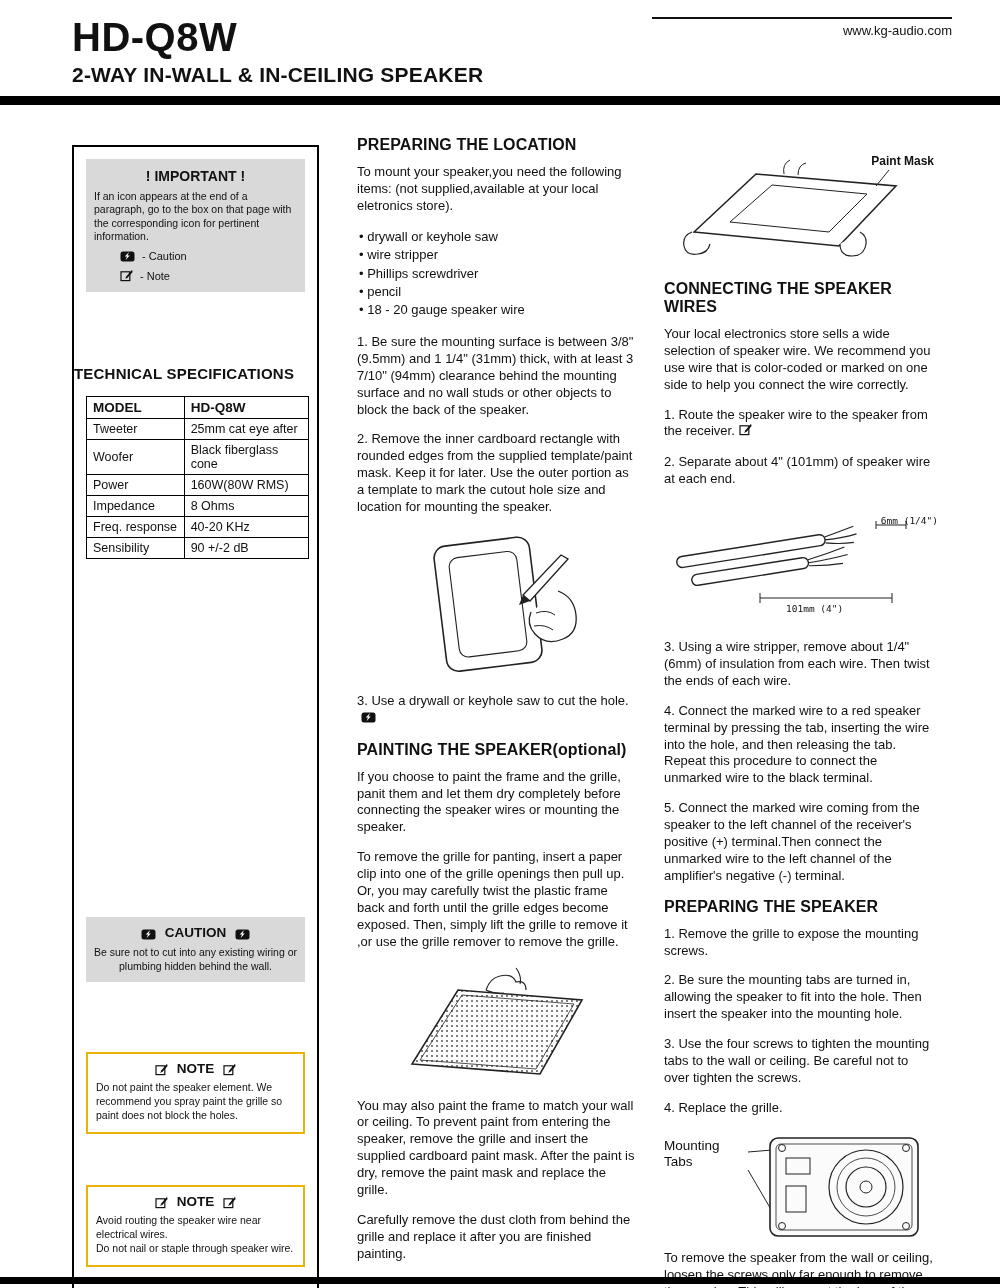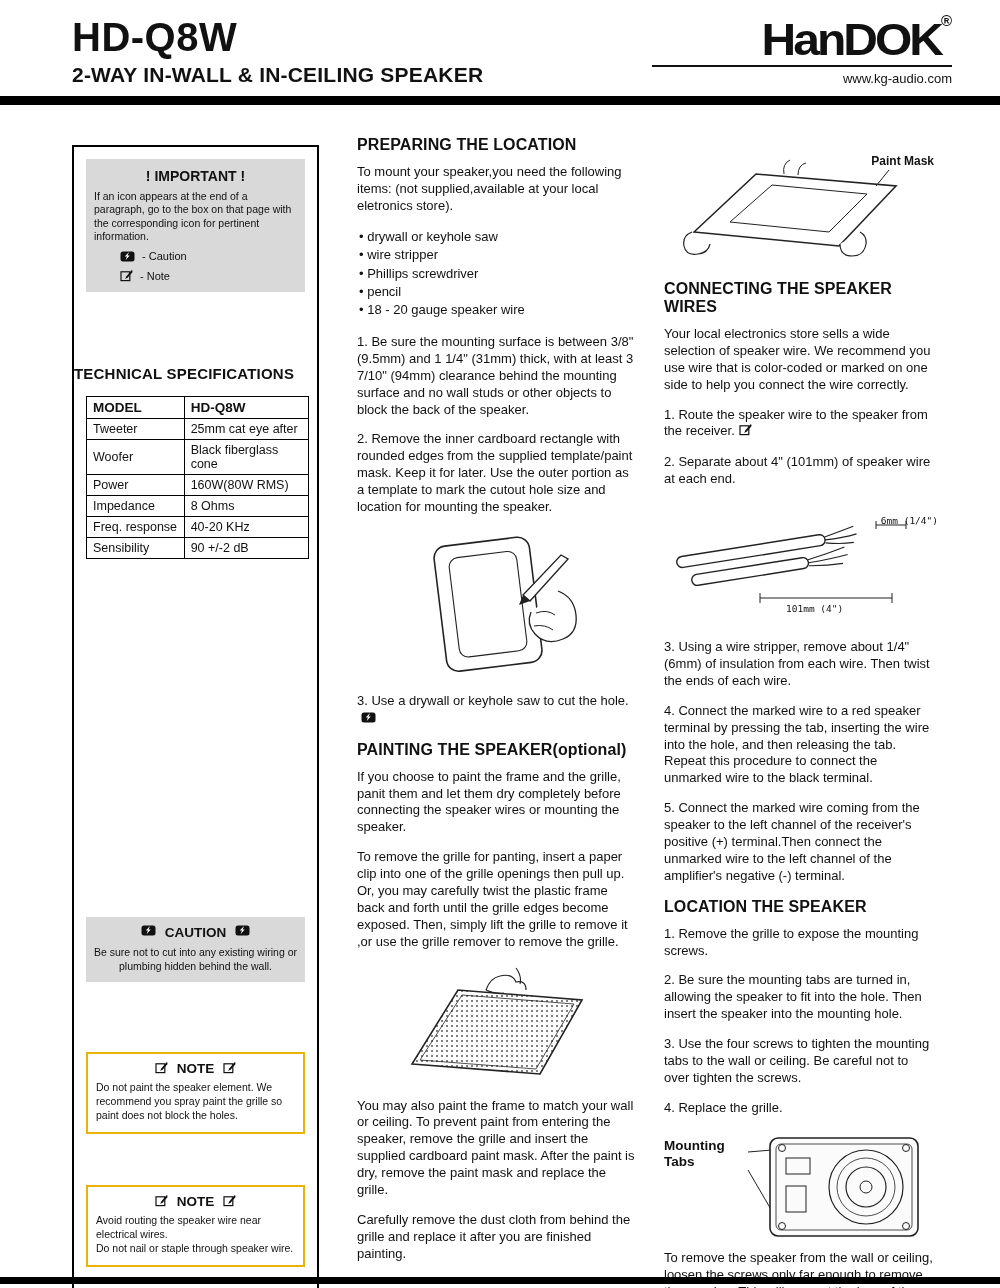--- a/index.html
+++ b/index.html
@@ -25,21 +25,21 @@
   .important-title { text-align:center; font-weight:800; font-size:14px; }
   .important-body { font-size:10.5px; line-height:1.27; margin-top:6px; }
   .legend-row { display:flex; align-items:center; gap:7px; margin:7px 0 0 26px; font-size:11px; }
   .specs-title { position:absolute; top:218px; width:100%; text-align:left; font-weight:800; font-size:15px; letter-spacing:.2px; }
   .spec-table { position:absolute; top:249px; left:12px; width:223px; border-collapse:collapse; }
   .spec-table td { border:1.5px solid #000; font-size:12.5px; padding:3px 6px; height:21px; }
   .spec-table td:first-child { width:44%; }
   .spec-table tr.hdr td { font-weight:700; font-size:13.5px; }
   .gray-box { position:absolute; left:12px; right:12px; background:#d9d9d9; padding:8px 7px 9px; }
   .caution-box { top:770px; }
-  .box-title-row { display:flex; justify-content:center; align-items:flex-start; gap:9px; font-weight:800; font-size:13.5px; }
+  .box-title-row { display:flex; justify-content:center; align-items:flex-end; gap:9px; font-weight:800; font-size:13.5px; }
   .caution-body { font-size:10.5px; line-height:1.3; text-align:center; margin-top:6px; }
   .note-box { position:absolute; left:12px; right:12px; border:2px solid #eab308; background:#fff; padding:7px 8px 9px; }
   .note-box.n1 { top:905px; }
   .note-box.n2 { top:1038px; }
   .note-body { font-size:10.5px; line-height:1.32; margin-top:5px; white-space:pre-line; }
 
   
   .mid-col { position:absolute; left:357px; top:136px; width:280px; }
   .right-col { position:absolute; left:664px; top:136px; width:270px; }
   .sec-title { font-weight:700; font-size:16px; letter-spacing:.1px; margin:0 0 10px; }
@@ -50,34 +50,31 @@
   .inline-ic { display:inline-block; vertical-align:-1px; margin-left:4px; }
 
   .paintmask-fig { position:relative; height:142px; margin-bottom:2px; }
   .paintmask-label { position:absolute; top:18px; right:0; font-weight:700; font-size:12px; }
   .wire-fig { position:relative; height:128px; margin:2px 0 10px; }
   .dim-label { position:absolute; font-family:"DejaVu Sans Mono", monospace; font-size:9.5px; }
   .dim-6mm { top:14px; right:-4px; }
   .dim-101mm { top:102px; left:122px; }
 
   .tabs-row { display:flex; align-items:flex-start; gap:4px; margin:6px 0 8px; }
-  .tabs-label { font-weight:700; font-size:13.5px; width:78px; line-height:1.2; padding-top:8px; }
+  .tabs-label { font-weight:400; font-size:13.5px; width:78px; line-height:1.2; padding-top:8px; }
 </style>
 </head>
 <body>
 
 <div class="page">
 
   <div class="header">
     <div class="model-title">HD-Q8W</div>
     <div class="subtitle">2-WAY IN-WALL &amp; IN-CEILING SPEAKER</div>
     <div class="logo-block">
-      <div>
-        <span class="brand">HanDOK</span><span class="reg">®</span>
-      </div>
       <div class="logo-rule"></div>
       <div class="website">www.kg-audio.com</div>
     </div>
   </div>
   <div class="top-bar"></div>
 
   <div class="left-col">
 
     <div class="important-box">
       <div class="important-title">! IMPORTANT !</div>
@@ -266,21 +263,21 @@
         <path d="M96 97 L228 97 M96 92 L96 102 M228 92 L228 102" stroke="#222" stroke-width="1"></path>
       </svg>
       <span class="dim-label dim-6mm">6mm (1/4")</span>
       <span class="dim-label dim-101mm">101mm (4")</span>
     </div>
 
     <p class="body">3. Using a wire stripper, remove about 1/4" (6mm) of insulation from each wire. Then twist the ends of each wire.</p>
     <p class="body">4. Connect the marked wire to a red speaker terminal by pressing the tab, inserting the wire into the hole, and then releasing the tab. Repeat this procedure to connect the unmarked wire to the black terminal.</p>
     <p class="body">5. Connect the marked wire coming from the speaker to the left channel of the receiver's positive (+) terminal.Then connect the unmarked wire to the left channel of the amplifier's negative (-) terminal.</p>
 
-    <div class="sec-title">LOCATION THE SPEAKER</div>
+    <div class="sec-title">PREPARING THE SPEAKER</div>
     <p class="body">1. Remove the grille to expose the mounting screws.</p>
     <p class="body">2. Be sure the mounting tabs are turned in, allowing the speaker to fit into the hole. Then insert the speaker into the mounting hole.</p>
     <p class="body">3. Use the four screws to tighten the mounting tabs to the wall or ceiling. Be careful not to over tighten the screws.</p>
     <p class="body">4. Replace the grille.</p>
 
     <div class="tabs-row">
       <div class="tabs-label">Mounting Tabs</div>
       <svg width="178" height="112" viewBox="0 0 178 112">
         <path d="M2 22 L26 20 M2 40 L30 88" stroke="#222" stroke-width="1"></path>
         <rect x="24" y="8" width="148" height="98" rx="8" fill="#fbfbfb" stroke="#222" stroke-width="1.6"></rect>

